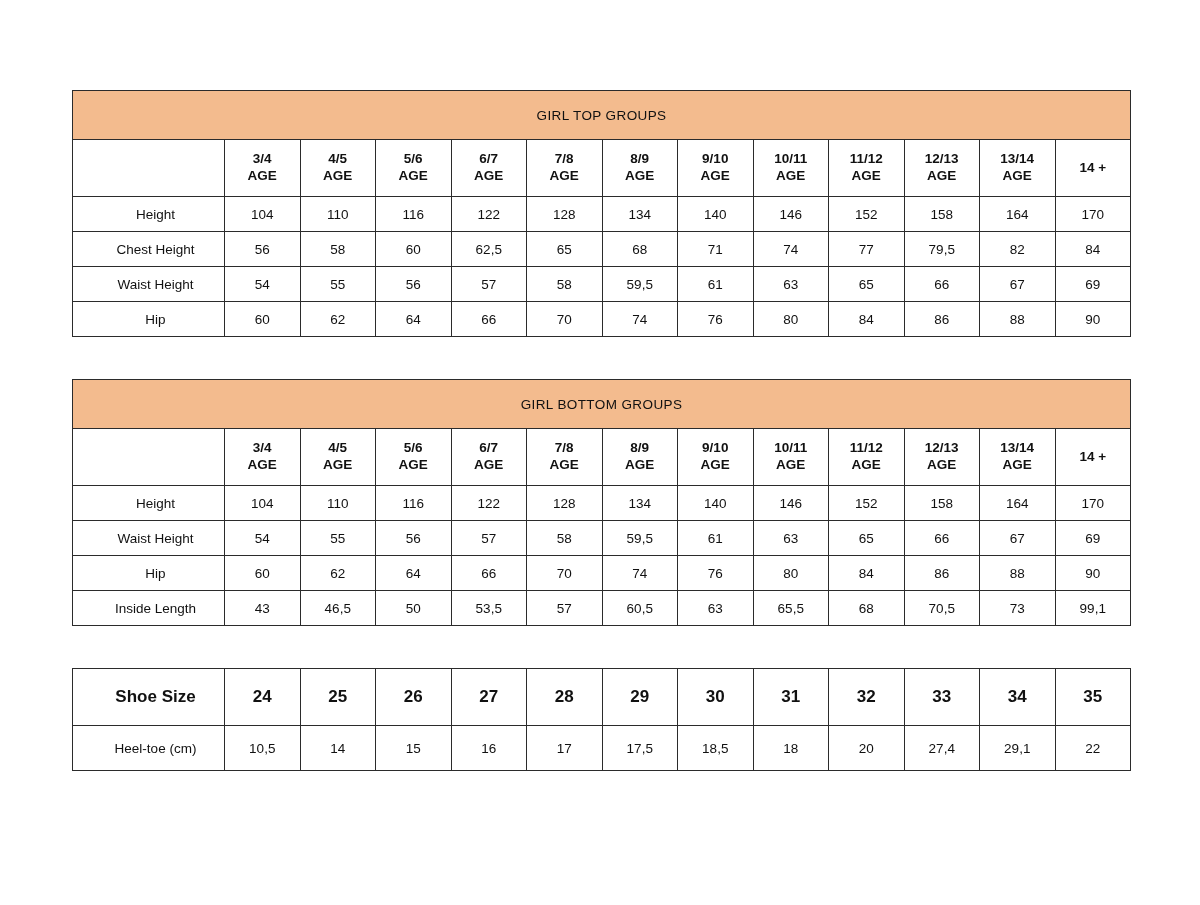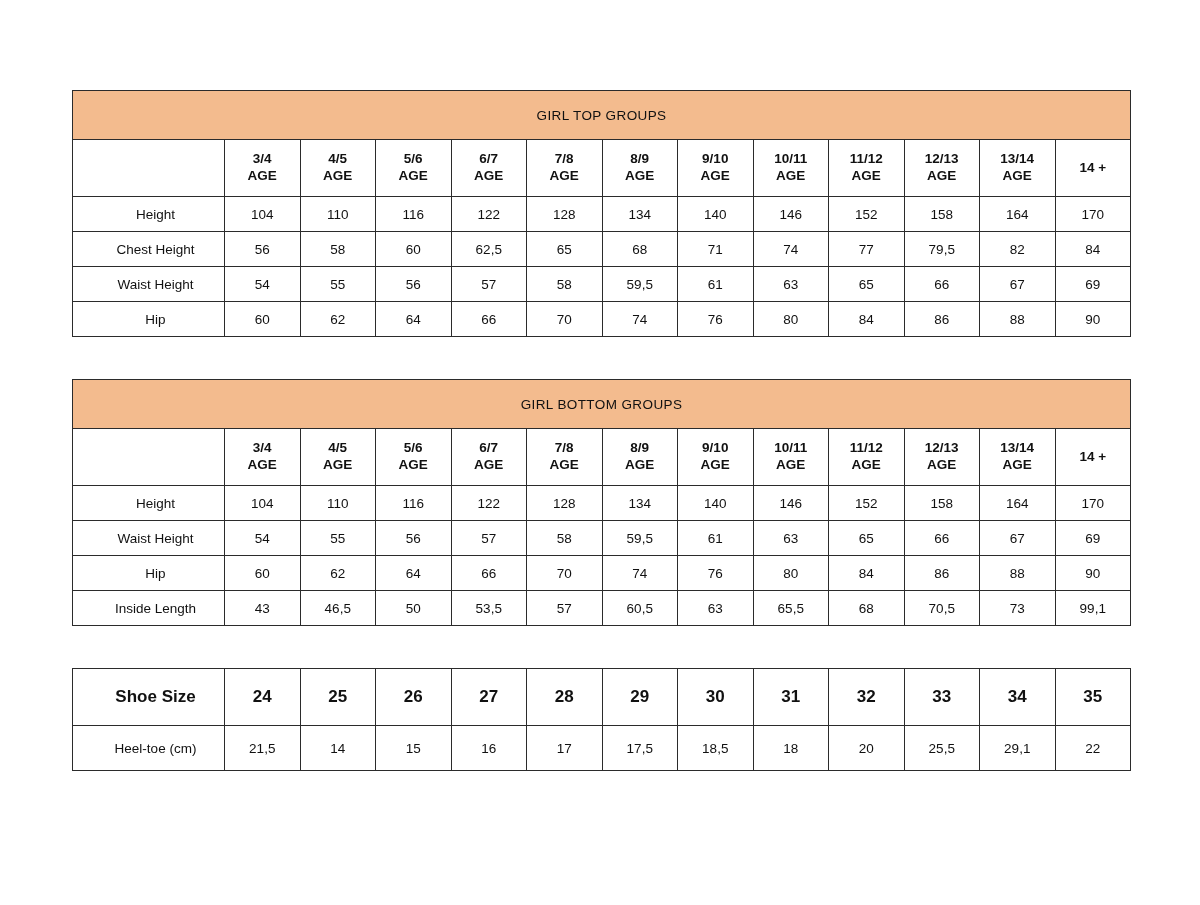--- a/index.html
+++ b/index.html
@@ -379,29 +379,29 @@
         <td>29</td>
         <td>30</td>
         <td>31</td>
         <td>32</td>
         <td>33</td>
         <td>34</td>
         <td>35</td>
       </tr>
       <tr class="shoe-data-row">
         <td class="label-col">Heel-toe (cm)</td>
-        <td>21,5</td>
+        <td>10,5</td>
         <td>14</td>
         <td>15</td>
         <td>16</td>
         <td>17</td>
         <td>17,5</td>
         <td>18,5</td>
         <td>18</td>
         <td>20</td>
-        <td>25,5</td>
+        <td>27,4</td>
         <td>29,1</td>
         <td>22</td>
       </tr>
     </tbody>
   </table>
 
 </div>
 
 </body></html>

